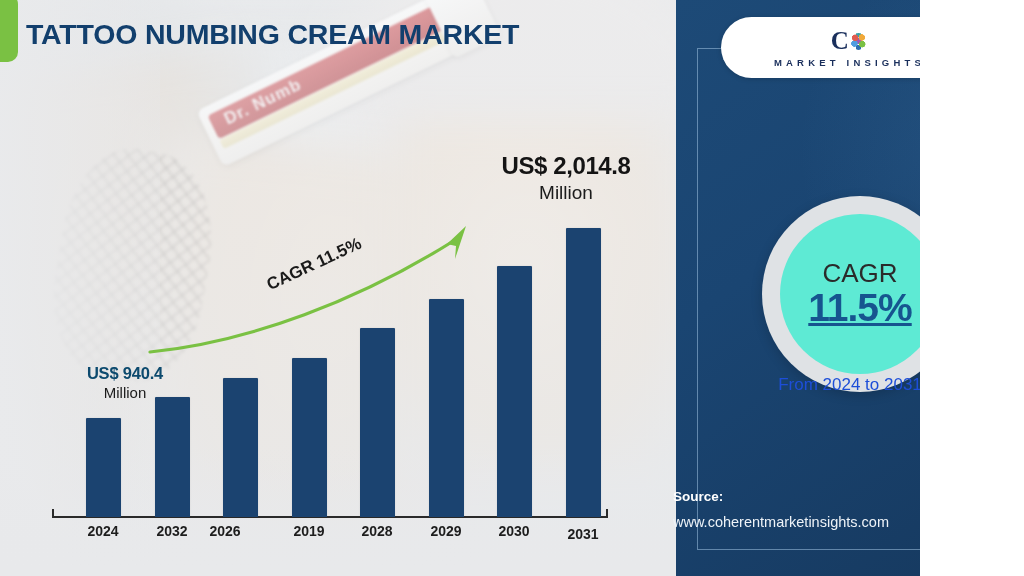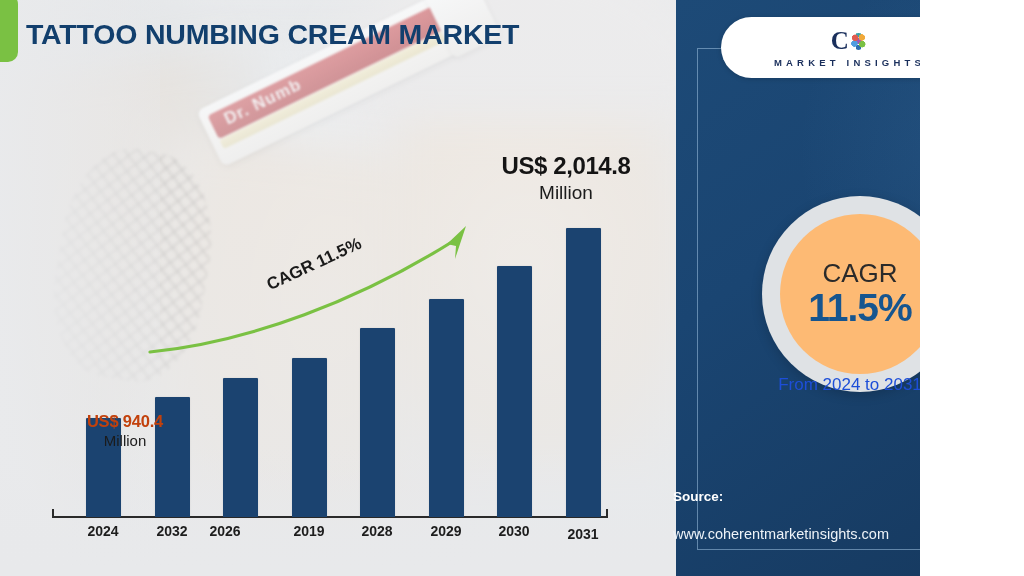--- a/index.html
+++ b/index.html
@@ -74,21 +74,21 @@
   .chart{position:absolute;left:0;top:0;width:676px;height:576px;z-index:5;}
   .axis{position:absolute;left:52px;top:516px;width:556px;height:2px;background:#2a2a2a;}
   .axis-tick{position:absolute;left:52px;top:509px;width:2px;height:9px;background:#2a2a2a;}
   .axis-tick-r{position:absolute;left:606px;top:509px;width:2px;height:9px;background:#2a2a2a;}
   .bar{position:absolute;width:35px;background:#1b4370;border-radius:1px 1px 0 0;
        box-shadow:0 0 2px rgba(0,0,0,.10);}
   .yr{position:absolute;width:70px;text-align:center;
       font:700 14px "Liberation Sans",sans-serif;color:#1d1d1d;}
 
   .lbl-left{position:absolute;left:55px;top:364px;z-index:7;text-align:center;width:140px;}
-  .lbl-left .v{font:700 16.5px "Liberation Sans",sans-serif;color:#c2410c;letter-spacing:-.2px;margin-top:48px;}
+  .lbl-left .v{font:700 16.5px "Liberation Sans",sans-serif;color:#0c4a6e;letter-spacing:-.2px;}
   .lbl-left .u{font:400 15px "Liberation Sans",sans-serif;color:#1b1b1b;margin-top:1px;}
   .lbl-right{position:absolute;left:466px;top:152px;z-index:7;text-align:center;width:200px;}
   .lbl-right .v{font:700 24px "Liberation Sans",sans-serif;color:#141414;letter-spacing:-.4px;}
   .lbl-right .u{font:400 19px "Liberation Sans",sans-serif;color:#1b1b1b;margin-top:2px;}
 
   .cagr-arrow{position:absolute;left:0;top:0;width:676px;height:576px;z-index:6;pointer-events:none;}
   .cagr-text{position:absolute;left:268px;top:276px;z-index:7;
     font:700 17px "Liberation Sans",sans-serif;color:#1a1a1a;
     transform:rotate(-25deg);transform-origin:left center;white-space:nowrap;}
 
@@ -115,29 +115,29 @@
       radial-gradient(circle at 70% 26%,#f0a93a 0 3px,transparent 3.5px),
       radial-gradient(circle at 26% 62%,#4f9de0 0 3px,transparent 3.5px),
       radial-gradient(circle at 72% 66%,#7ac143 0 3px,transparent 3.5px),
       radial-gradient(circle at 50% 46%,#9b59b6 0 3px,transparent 3.5px),
       radial-gradient(circle at 50% 86%,#2d6fae 0 2.6px,transparent 3px),
       radial-gradient(circle at 50% 8%,#3aa0a8 0 2.6px,transparent 3px),
       #ffffff;}
   .cagr-ring{position:absolute;left:762px;top:196px;width:196px;height:196px;border-radius:50%;
     background:#dfe2e5;z-index:3;box-shadow:0 3px 12px rgba(0,0,0,.18);}
   .cagr-disc{position:absolute;left:18px;top:18px;width:160px;height:160px;border-radius:50%;
-    background:#fdba74;display:flex;flex-direction:column;align-items:center;justify-content:center;}
+    background:#5eead4;display:flex;flex-direction:column;align-items:center;justify-content:center;}
   .cagr-word{font:400 26px "Liberation Sans",sans-serif;color:#2a2a2a;line-height:1;}
   .cagr-num{font:700 39px "Liberation Sans",sans-serif;color:#16558f;line-height:1.05;margin-top:2px;
-    letter-spacing:-1px;}
+    letter-spacing:-1px;text-decoration:underline;}
   .period{position:absolute;left:676px;top:375px;width:348px;text-align:center;z-index:3;
     font:400 17px "Liberation Sans",sans-serif;color:#1d4ed8;}
   .src{position:absolute;left:673px;top:489px;z-index:3;}
   .src .s1{font:700 13.5px "Liberation Sans",sans-serif;color:#ffffff;}
-  .src .s2{font:400 14.5px "Liberation Sans",sans-serif;color:#eef3f8;margin-top:22px;}
+  .src .s2{font:400 14.5px "Liberation Sans",sans-serif;color:#eef3f8;margin-top:10px;}
 </style>
 </head>
 <body>
 
 <div id="stage">
 
   <div class="left-panel">
     <div class="photo">
       <div class="ph-bg-top"></div>
       <div class="blob ph-wallL"></div>

